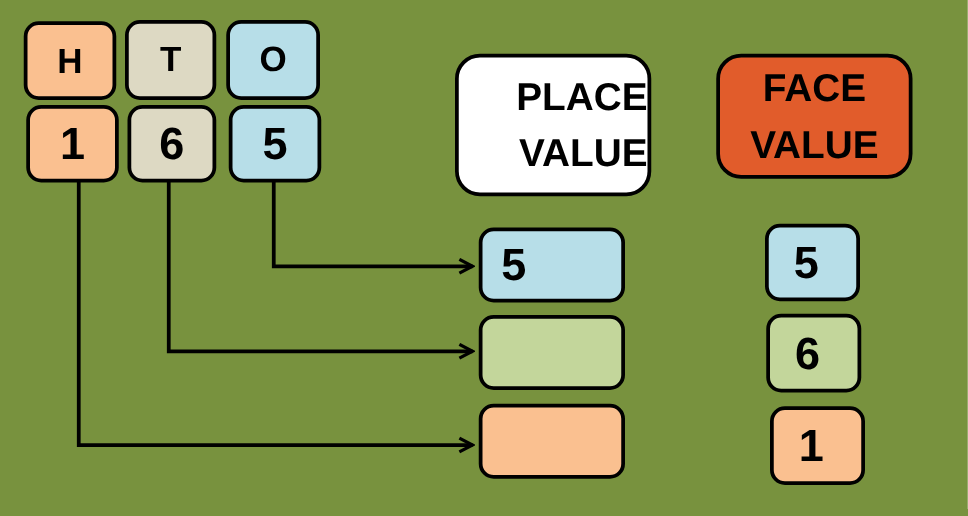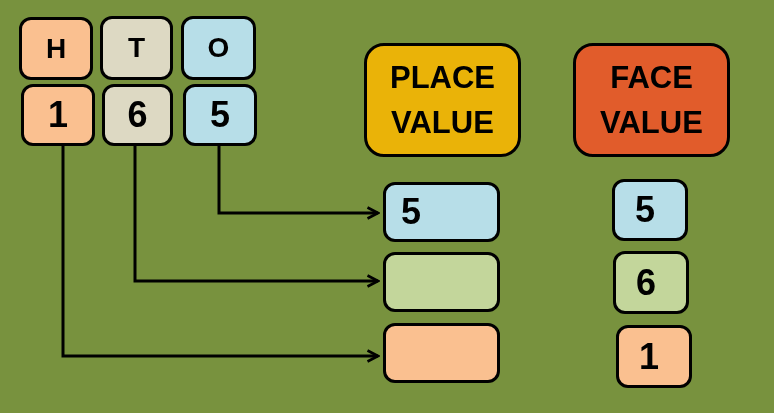--- a/index.html
+++ b/index.html
@@ -51,22 +51,22 @@
     border-radius: 20px;
     display: flex;
     flex-direction: column;
     align-items: center;
     justify-content: center;
     font-weight: bold;
     font-size: 31px;
     line-height: 45px;
     text-align: center;
   }
-  .header-place { left: 364px; top: 43px; width: 157px; height: 114px; background: #eab308; }
-  .header-face  { left: 573px; top: 43px; width: 157px; height: 114px; background: #E15C2B; }
+  .header-place { left: 364px; top: 43px; width: 157px; height: 114px; background: #ffffff; align-items: flex-end; }
+  .header-face  { left: 573px; top: 43px; width: 157px; height: 100px; background: #E15C2B; }
 
   
   .pv-box {
     position: absolute;
     left: 383px;
     width: 117px;
     height: 60px;
     box-sizing: border-box;
     border: 3px solid #000;
     border-radius: 12px;

